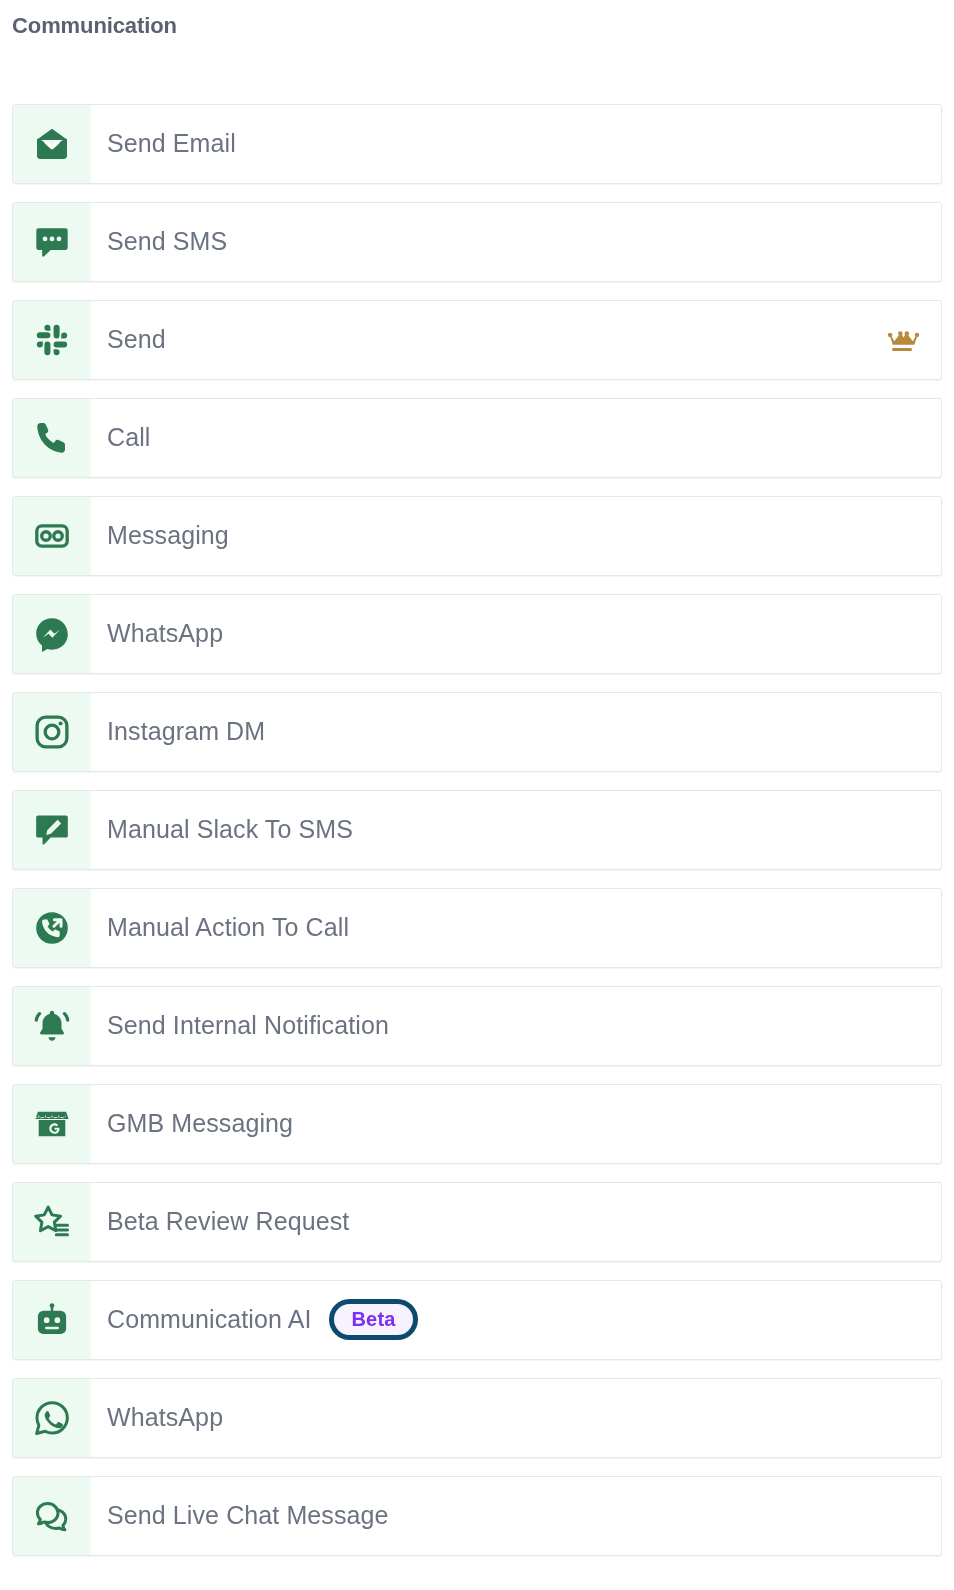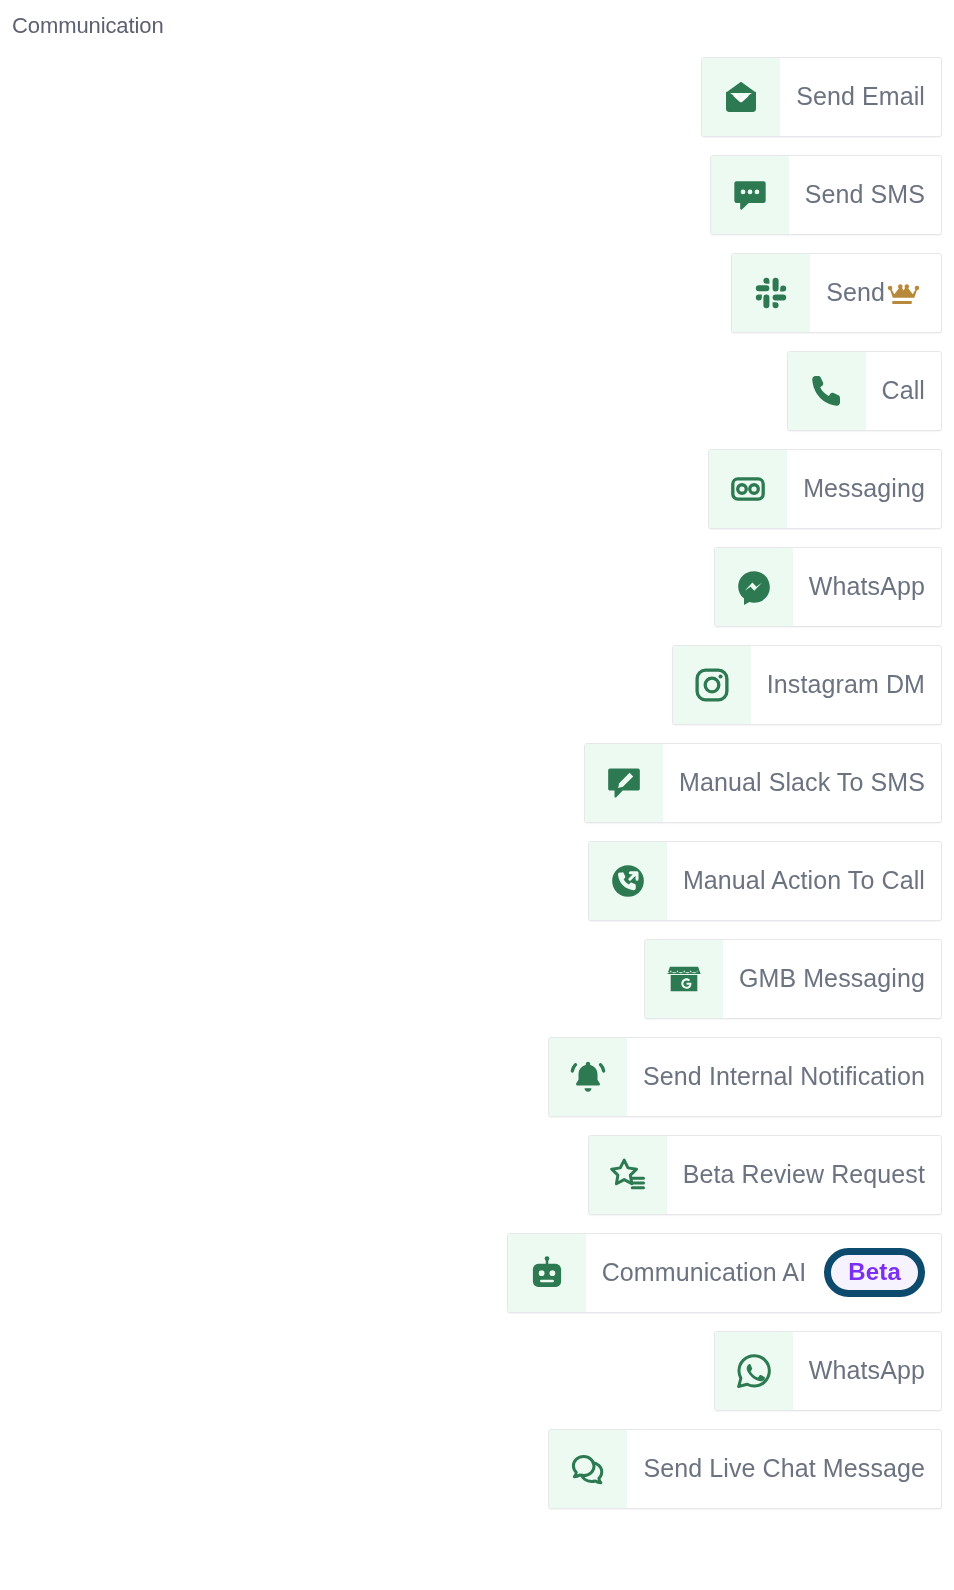--- a/index.html
+++ b/index.html
@@ -16,35 +16,34 @@
     width: 954px;
     min-height: 1590px;
     background: #ffffff;
     padding: 0;
     position: relative;
   }
 
   
   .section-title {
     font-size: 22px;
-    font-weight: normal;
+    font-weight: bold;
     color: #5c6070;
     letter-spacing: -0.1px;
     padding: 12px 0 0 12px;
     line-height: 1.25;
   }
 
   
   .action-list {
-    margin-top: 17px;
+    margin-top: 64px;
     padding: 0 12px 12px 12px;
     display: flex;
     flex-direction: column;
     gap: 18px;
-    align-items: flex-end;
   }
 
   .action-card {
     position: relative;
     display: flex;
     align-items: stretch;
     height: 80px;
     background: #ffffff;
     border: 1px solid #e6e7ea;
     border-radius: 3px;
@@ -88,25 +87,25 @@
     letter-spacing: 0.1px;
   }
 
   
   .beta-badge {
     margin-left: 18px;
     display: inline-flex;
     align-items: center;
     justify-content: center;
     padding: 5px 17px 6px 17px;
-    border: 7px solid #0c4a6e;
+    border: 5px solid #0c4a6e;
     border-radius: 999px;
     background: #f6f2fe;
     color: #7b2ff2;
-    font-size: 24px;
+    font-size: 20px;
     font-weight: bold;
     line-height: 1;
     letter-spacing: 0.2px;
   }
 
   
   .crown-slot {
     margin-left: auto;
     display: flex;
     align-items: center;
@@ -231,40 +230,40 @@
             <path fill="#edfaf2" d="M13.2 10.9 17 7.1m-3.5-.3h4.2v4.1" stroke="#edfaf2" stroke-width="1.9" stroke-linecap="round" stroke-linejoin="round" fill-opacity="0"></path>
           </svg>
         </div>
         <div class="card-body">
           <span class="card-label">Manual Action To Call</span>
         </div>
       </div>
       <div class="action-card">
         <div class="icon-tile">
           <svg viewBox="0 0 24 24">
+            <path fill="#2d7a52" d="M12 2.4c.8 0 1.4.6 1.4 1.4v.6c2.7.6 4.6 3 4.6 5.8v3.5l1.4 2.2c.4.6 0 1.5-.8 1.5H5.4c-.7 0-1.2-.9-.8-1.5L6 13.7v-3.5c0-2.8 1.9-5.2 4.6-5.8v-.6c0-.8.6-1.4 1.4-1.4z"></path>
+            <path fill="#2d7a52" d="M9.8 19.1h4.4c0 1.2-1 2.2-2.2 2.2s-2.2-1-2.2-2.2z"></path>
+            <path d="M4.1 4.2C3 5.3 2.3 6.7 2.1 8.2M19.9 4.2c1.1 1.1 1.8 2.5 2 4" fill="none" stroke="#2d7a52" stroke-width="2.1" stroke-linecap="round"></path>
+          </svg>
+        </div>
+        <div class="card-body">
+          <span class="card-label">Send Internal Notification</span>
+        </div>
+      </div>
+      <div class="action-card">
+        <div class="icon-tile">
+          <svg viewBox="0 0 24 24">
             <path fill="#2d7a52" d="M3.1 4.2h17.8l1.6 4.6H1.5l1.6-4.6z"></path>
             <path fill="#edfaf2" d="M1.6 8.3c1.2 0 1.9-1 2.1-2 .2 1 .9 2 2.1 2s1.9-1 2.1-2c.2 1 .9 2 2.1 2s1.9-1 2.1-2c.2 1 .9 2 2.1 2s1.9-1 2.1-2c.2 1 .9 2 2.1 2s1.9-1 2.1-2v1.5H1.6V8.3z"></path>
             <path fill="#2d7a52" d="M3.6 9.4h16.8v10.4H3.6V9.4z"></path>
             <path fill="#edfaf2" d="M15.9 12.6c-.6-.6-1.4-1-2.3-1-1.8 0-3.3 1.5-3.3 3.3s1.5 3.3 3.3 3.3c1.9 0 3.1-1.3 3.1-3.2 0-.2 0-.4-.1-.6h-3v1.2h1.8c-.2.8-.9 1.3-1.8 1.3-1.1 0-2-.9-2-2s.9-2 2-2c.5 0 1 .2 1.3.5l.9-.8z"></path>
           </svg>
         </div>
         <div class="card-body">
           <span class="card-label">GMB Messaging</span>
-        </div>
-      </div>
-      <div class="action-card">
-        <div class="icon-tile">
-          <svg viewBox="0 0 24 24">
-            <path fill="#2d7a52" d="M12 2.4c.8 0 1.4.6 1.4 1.4v.6c2.7.6 4.6 3 4.6 5.8v3.5l1.4 2.2c.4.6 0 1.5-.8 1.5H5.4c-.7 0-1.2-.9-.8-1.5L6 13.7v-3.5c0-2.8 1.9-5.2 4.6-5.8v-.6c0-.8.6-1.4 1.4-1.4z"></path>
-            <path fill="#2d7a52" d="M9.8 19.1h4.4c0 1.2-1 2.2-2.2 2.2s-2.2-1-2.2-2.2z"></path>
-            <path d="M4.1 4.2C3 5.3 2.3 6.7 2.1 8.2M19.9 4.2c1.1 1.1 1.8 2.5 2 4" fill="none" stroke="#2d7a52" stroke-width="2.1" stroke-linecap="round"></path>
-          </svg>
-        </div>
-        <div class="card-body">
-          <span class="card-label">Send Internal Notification</span>
         </div>
       </div>
       <div class="action-card">
         <div class="icon-tile">
           <svg viewBox="0 0 24 24">
             <path d="M9.6 2.6 12 7.5l5.4.8-3.9 3.8.9 5.4-4.8-2.6-4.9 2.6.9-5.4L1.7 8.3l5.4-.8 2.5-4.9z" fill="none" stroke="#2d7a52" stroke-width="1.9" stroke-linejoin="round"></path>
             <path d="M14.7 14.1h7.1M14.7 17.1h7.1M14.7 20.1h7.1" fill="none" stroke="#2d7a52" stroke-width="1.9" stroke-linecap="round"></path>
           </svg>
         </div>
         <div class="card-body">

